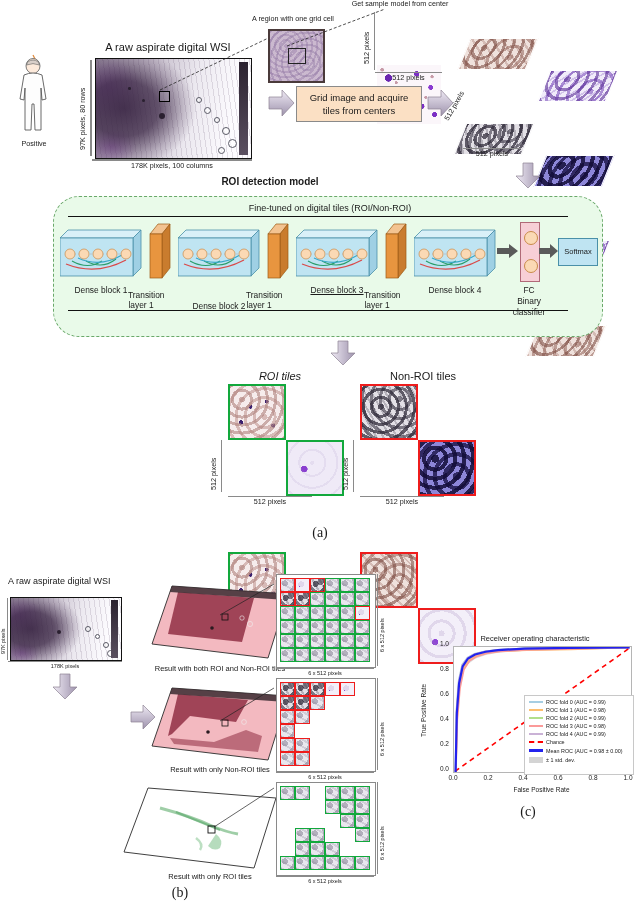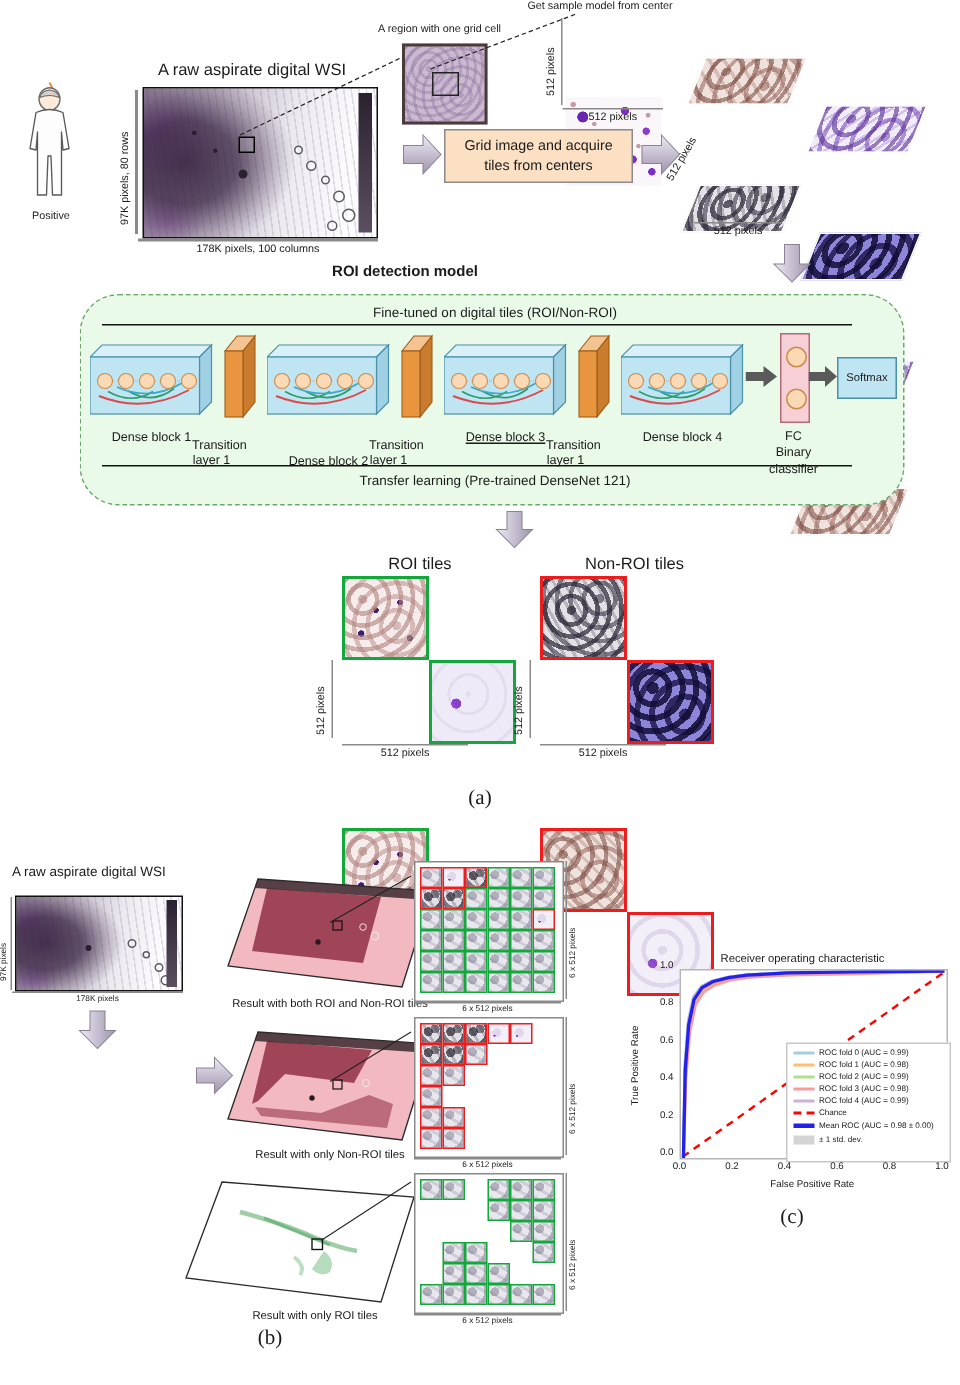--- a/index.html
+++ b/index.html
@@ -217,21 +217,20 @@
       </defs>
     <path d="M8 1 L8 14 L1 14 L13 26 L25 14 L18 14 L18 1 Z" fill="url(#ag2)" stroke="#8c8294" stroke-width="0.7"></path>
   </svg>
 
   <div class="abs t10 ctr" style="left:170px;top:176px;width:200px;">ROI detection model</div>
 
   <div class="abs model-panel" style="left:53px;top:196px;width:548px;height:139px;"></div>
   <div class="abs ctr" style="left:120px;top:203px;width:420px;font-size:9px;">Fine-tuned on digital tiles (ROI/Non-ROI)</div>
   <div class="abs hr-dark" style="left:68px;top:216px;width:500px;"></div>
   <div class="abs hr-dark" style="left:68px;top:310px;width:500px;"></div>
-  <div class="abs ctr" style="left:120px;top:315px;width:420px;font-size:9px;">Transfer learning (Pre-trained DenseNet 121)</div>
 
   <div class="abs" style="left:60px;top:222px;width:480px;height:90px;">
 
     <div class="abs" style="left:0px;top:6px;">
       <svg width="82" height="52" viewBox="0 0 82 52">
         <polygon points="0,10 8,2 81,2 73,10" fill="#d9f0f8" stroke="#4a90a8" stroke-width="0.8"></polygon>
         <polygon points="73,10 81,2 81,40 73,48" fill="#9fd0e4" stroke="#4a90a8" stroke-width="0.8"></polygon>
         <rect x="0" y="10" width="73" height="38" fill="#bfe4f2" stroke="#4a90a8" stroke-width="0.8"></rect>
         <path d="M6 36 q30 12 60 -4" stroke="#d94b4b" stroke-width="1.3" fill="none"></path>
         <path d="M12 33 q16 9 30 0" stroke="#2a9d6a" stroke-width="1.1" fill="none"></path>
@@ -352,21 +351,21 @@
   </svg>
 
   <div class="abs softmax ctr" style="left:558px;top:238px;width:38px;height:26px;">
     <span style="font-size:7.5px;line-height:26px;">Softmax</span>
   </div>
 
   <svg class="abs" style="left:330px;top:340px;" width="26" height="26">
     <path d="M8 1 L8 13 L1 13 L13 25 L25 13 L18 13 L18 1 Z" fill="url(#ag2)" stroke="#8c8294" stroke-width="0.7"></path>
   </svg>
 
-  <div class="abs ctr" style="left:230px;top:370px;width:100px;font-size:11px;">ROI tiles</div>
+  <div class="abs ctr" style="left:230px;top:370px;width:100px;font-size:11px;font-style:italic;">ROI tiles</div>
   <div class="abs" style="left:228px;top:384px;">
     <div class="abs tile rbc" style="left:0px; top:0px; width:54px;height:52px;border:2px solid #12a83c;"></div>
     <div class="abs tile lightlav" style="left:58px;top:0px; width:54px;height:52px;border:2px solid #12a83c;"></div>
     <div class="abs tile rbc" style="left:0px; top:56px;width:54px;height:52px;border:2px solid #12a83c;"></div>
     <div class="abs tile lightlav" style="left:58px;top:56px;width:54px;height:52px;border:2px solid #12a83c;"></div>
   </div>
   <div class="abs ruler" style="left:221px;top:440px;width:1.2px;height:52px;"></div>
   <div class="abs t vert" style="left:210px;top:444px;height:46px;">512 pixels</div>
   <div class="abs ruler" style="left:228px;top:496px;width:84px;height:1.2px;"></div>
   <div class="abs t ctr" style="left:228px;top:498px;width:84px;">512 pixels</div>

